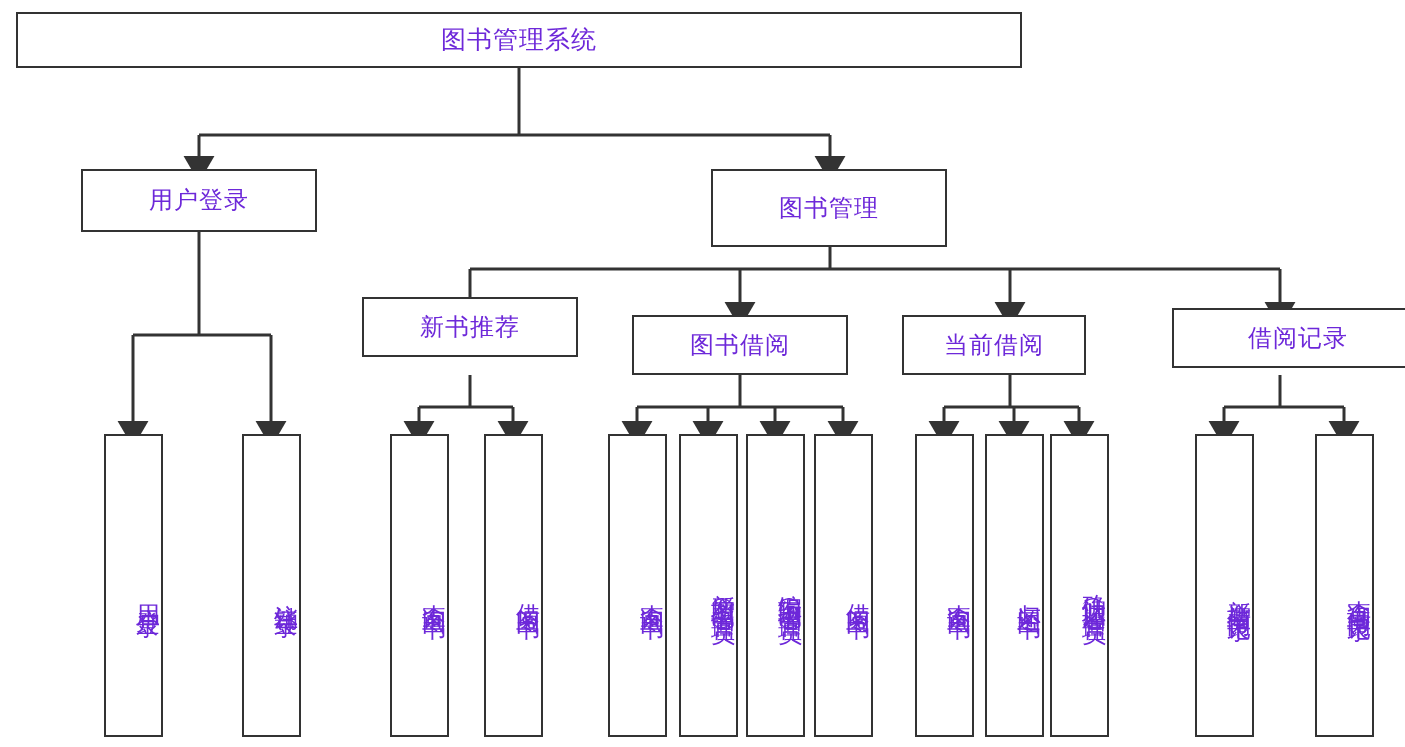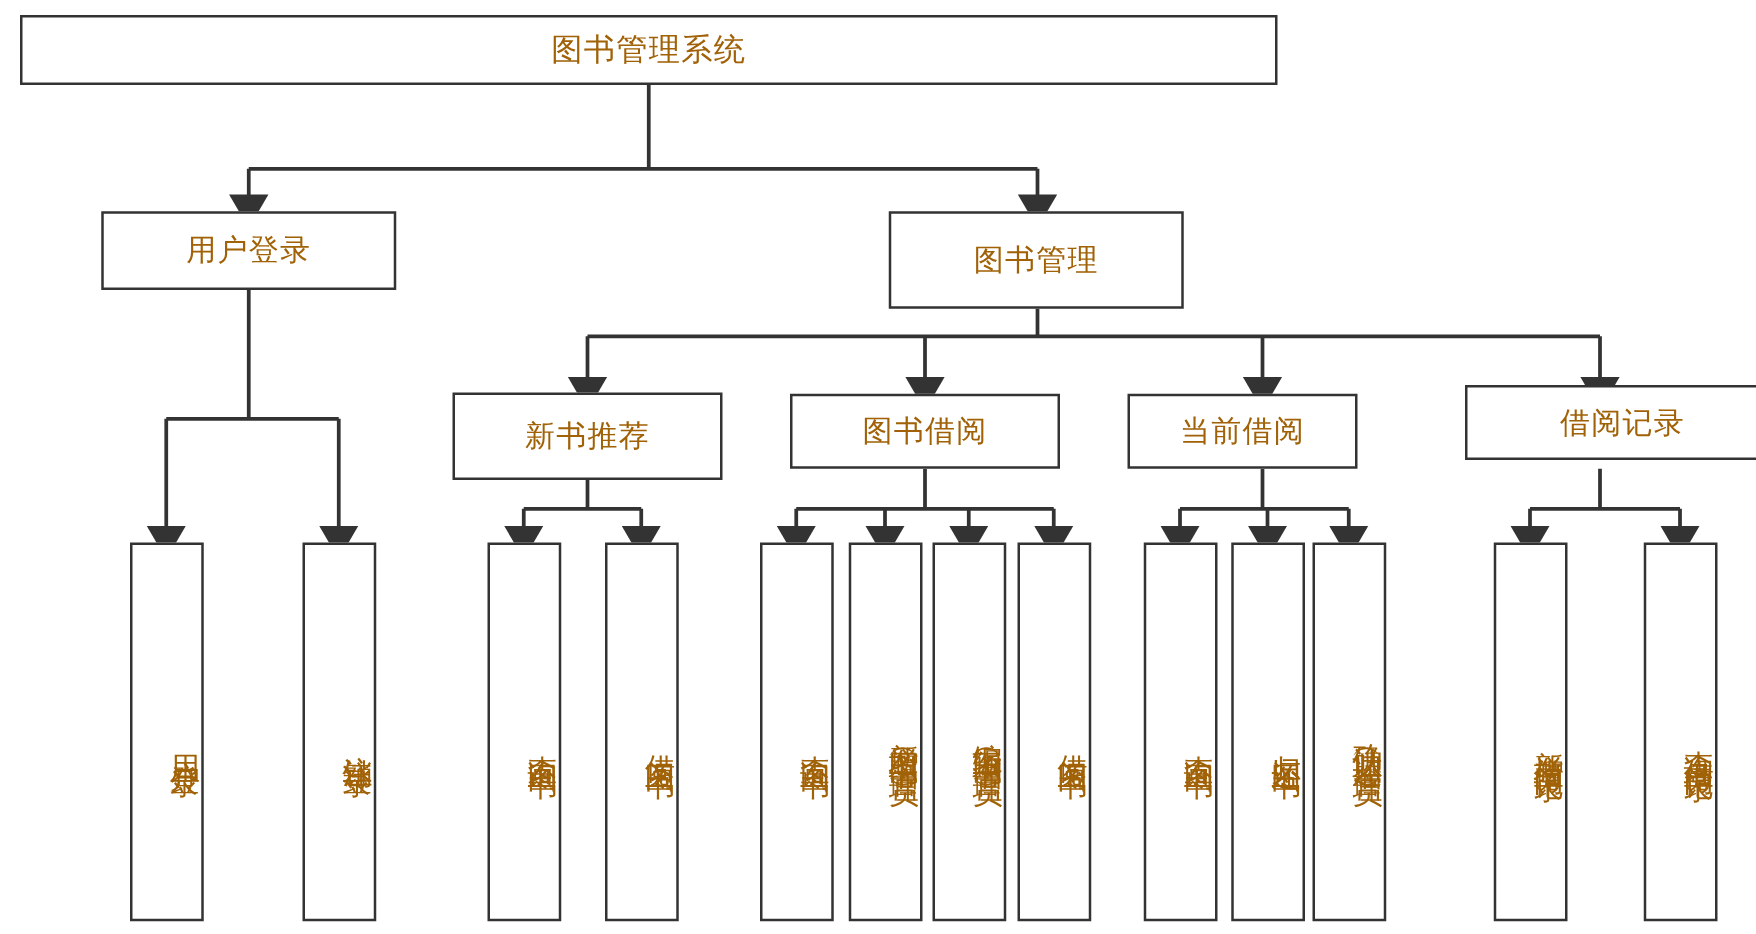--- a/index.html
+++ b/index.html
@@ -22,21 +22,21 @@
     left: 0;
     top: 0;
     width: 1405px;
     height: 747px;
   }
   .node {
     position: absolute;
     box-sizing: border-box;
     border: 2px solid #333333;
     background: #ffffff;
-    color: #a16207;
+    color: #6d28d9;
     display: flex;
     align-items: center;
     justify-content: center;
     text-align: center;
   }
   .node.horiz {
     font-size: 24px;
     letter-spacing: 1px;
     line-height: 1.2;
   }
@@ -125,21 +125,21 @@
     <span>图书管理系统</span>
   </div>
 
   <div class="node horiz" style="left:81px; top:169px; width:236px; height:63px;">
     <span>用户登录</span>
   </div>
   <div class="node horiz" style="left:711px; top:169px; width:236px; height:78px;">
     <span>图书管理</span>
   </div>
 
-  <div class="node horiz" style="left:362px; top:314px; width:216px; height:70px;">
+  <div class="node horiz" style="left:362px; top:297px; width:216px; height:60px;">
     <span>新书推荐</span>
   </div>
   <div class="node horiz" style="left:632px; top:315px; width:216px; height:60px;">
     <span>图书借阅</span>
   </div>
   <div class="node horiz" style="left:902px; top:315px; width:184px; height:60px;text-align:center;">
     <span>当前借阅</span>
   </div>
   <div class="node horiz" style="left:1172px; top:308px; width:252px; height:60px;">
     <span>借阅记录</span>

